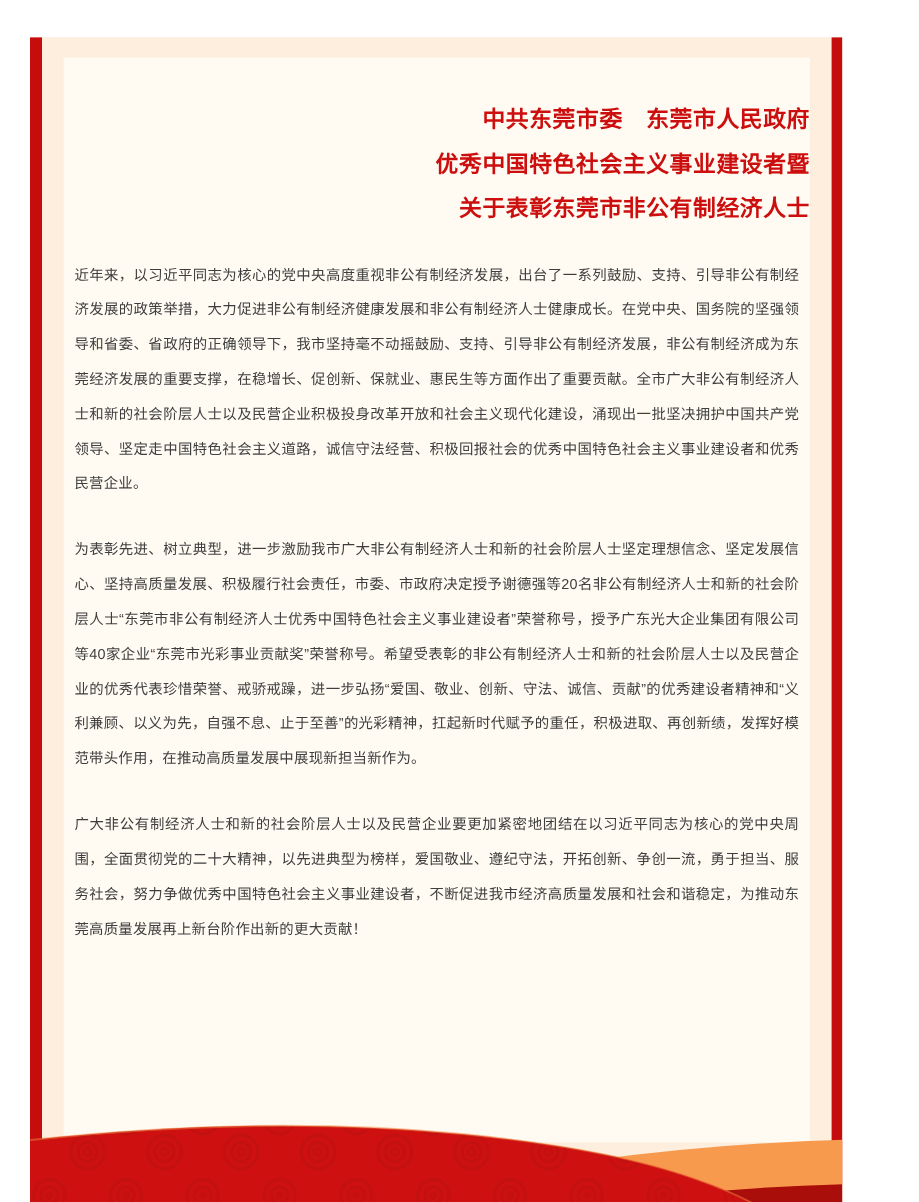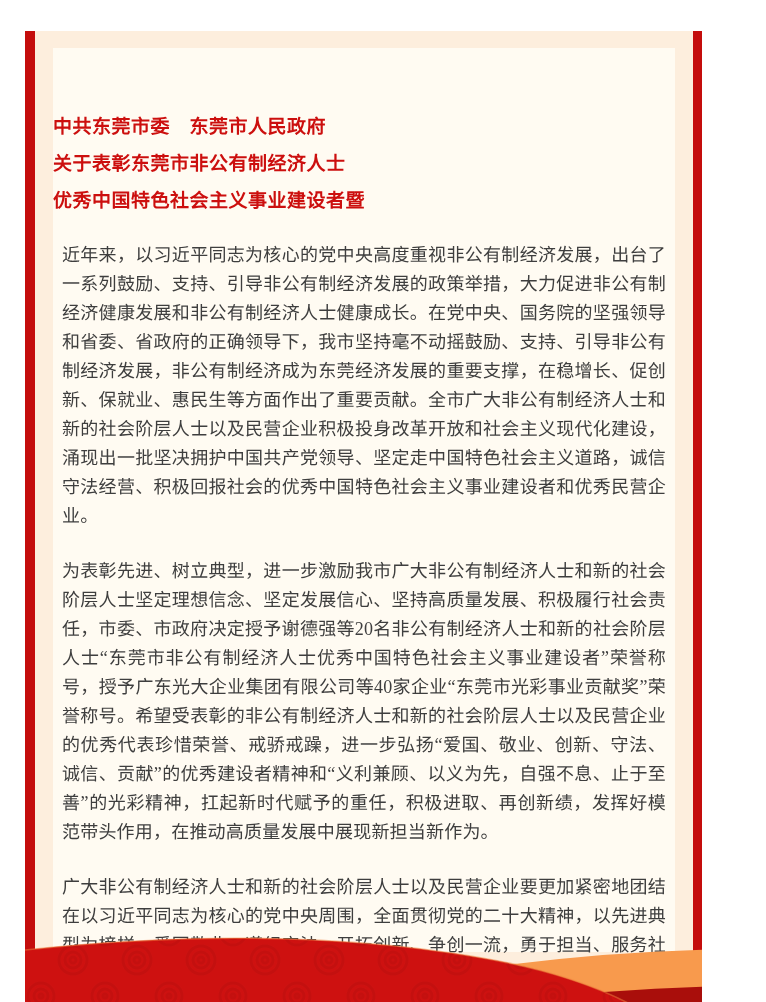--- a/index.html
+++ b/index.html
@@ -37,43 +37,42 @@
   .panel {
     position: absolute;
     left: 28px;
     right: 27px;
     top: 17px;
     bottom: 50px;
     background: #fffbf2;
     z-index: 2;
   }
   .title-block {
-    padding-top: 60px;
-    text-align: left;
+    padding-top: 34px;
+    text-align: right;
   }
   .title-line {
     font-size: 19px;
     line-height: 37px;
     font-weight: bold;
     color: #cc0f0e;
     letter-spacing: 0.5px;
     white-space: pre;
   }
   .doc-body {
     margin-top: 22px;
     padding: 0 9px;
   }
   .doc-body p {
     margin: 0 0 26px 0;
-    font-size: 18px;
+    font-size: 12px;
     line-height: 29px;
     color: #3e3e3e;
     text-align: justify;
     letter-spacing: 0.2px;
-    font-family: Liberation Serif, serif;
   }
   .wave {
     position: absolute;
     left: 0;
     bottom: 0;
     width: 677px;
     height: 150px;
     z-index: 3;
     display: block;
   }
@@ -84,22 +83,22 @@
 <div class="page">
   <div class="card">
 
     <div class="red-bar left"></div>
     <div class="red-bar right"></div>
 
     <div class="panel">
 
       <div class="title-block">
         <div class="title-line">中共东莞市委　东莞市人民政府</div>
+        <div class="title-line">优秀中国特色社会主义事业建设者暨</div>
         <div class="title-line">关于表彰东莞市非公有制经济人士</div>
-        <div class="title-line">优秀中国特色社会主义事业建设者暨</div>
       </div>
 
       <div class="doc-body">
         <p>近年来，以习近平同志为核心的党中央高度重视非公有制经济发展，出台了一系列鼓励、支持、引导非公有制经济发展的政策举措，大力促进非公有制经济健康发展和非公有制经济人士健康成长。在党中央、国务院的坚强领导和省委、省政府的正确领导下，我市坚持毫不动摇鼓励、支持、引导非公有制经济发展，非公有制经济成为东莞经济发展的重要支撑，在稳增长、促创新、保就业、惠民生等方面作出了重要贡献。全市广大非公有制经济人士和新的社会阶层人士以及民营企业积极投身改革开放和社会主义现代化建设，涌现出一批坚决拥护中国共产党领导、坚定走中国特色社会主义道路，诚信守法经营、积极回报社会的优秀中国特色社会主义事业建设者和优秀民营企业。</p>
         <p>为表彰先进、树立典型，进一步激励我市广大非公有制经济人士和新的社会阶层人士坚定理想信念、坚定发展信心、坚持高质量发展、积极履行社会责任，市委、市政府决定授予谢德强等20名非公有制经济人士和新的社会阶层人士“东莞市非公有制经济人士优秀中国特色社会主义事业建设者”荣誉称号，授予广东光大企业集团有限公司等40家企业“东莞市光彩事业贡献奖”荣誉称号。希望受表彰的非公有制经济人士和新的社会阶层人士以及民营企业的优秀代表珍惜荣誉、戒骄戒躁，进一步弘扬“爱国、敬业、创新、守法、诚信、贡献”的优秀建设者精神和“义利兼顾、以义为先，自强不息、止于至善”的光彩精神，扛起新时代赋予的重任，积极进取、再创新绩，发挥好模范带头作用，在推动高质量发展中展现新担当新作为。</p>
         <p>广大非公有制经济人士和新的社会阶层人士以及民营企业要更加紧密地团结在以习近平同志为核心的党中央周围，全面贯彻党的二十大精神，以先进典型为榜样，爱国敬业、遵纪守法，开拓创新、争创一流，勇于担当、服务社会，努力争做优秀中国特色社会主义事业建设者，不断促进我市经济高质量发展和社会和谐稳定，为推动东莞高质量发展再上新台阶作出新的更大贡献！</p>
       </div>
 
     </div>
 

